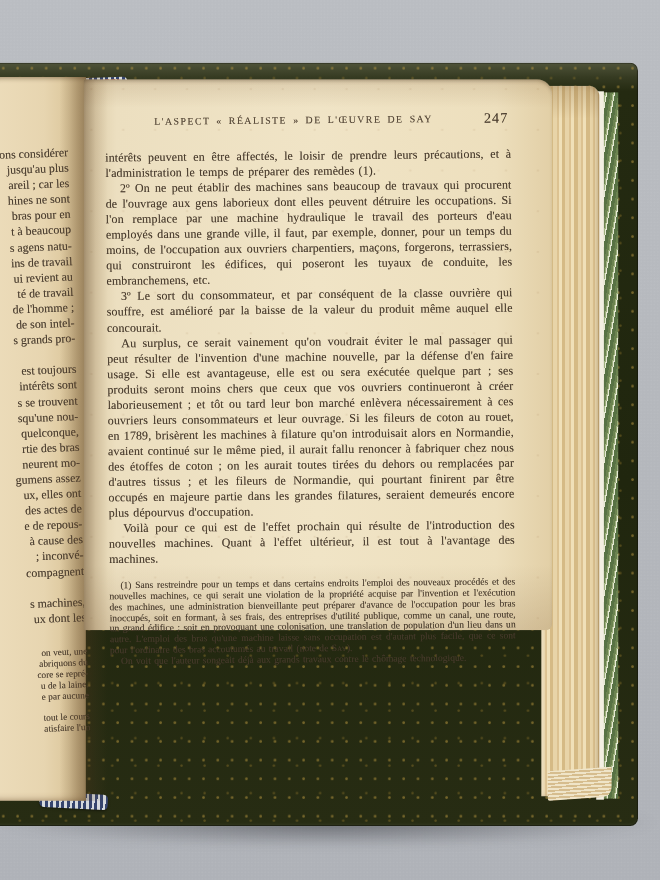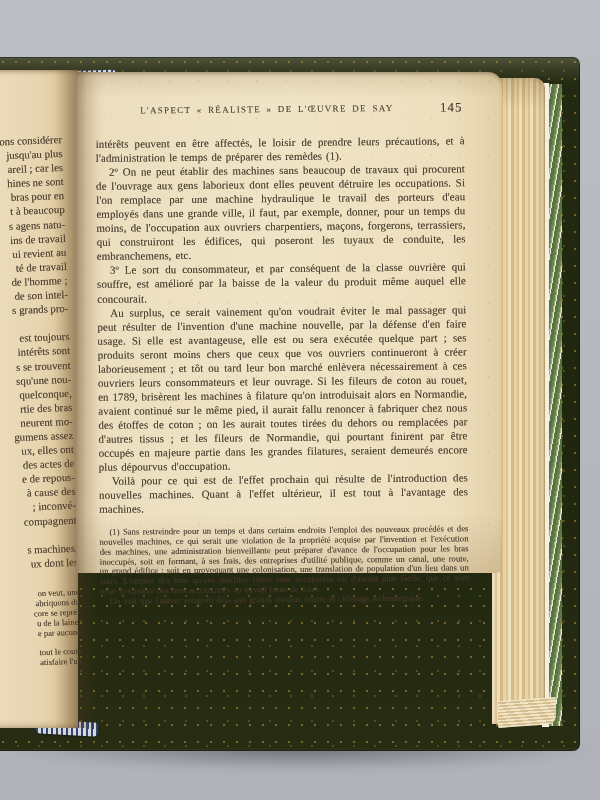--- a/index.html
+++ b/index.html
@@ -152,21 +152,21 @@
           <div class="lp-fline">tout le cours</div>
           <div class="lp-fline">atisfaire l'un</div>
         </div>
     </div>
   </div>
 
   <div class="abs right-page">
     <div class="page-inner">
       <div class="header-row">
         <div class="running-header">L'ASPECT « RÉALISTE » DE L'ŒUVRE DE SAY</div>
-        <div class="page-number">145</div>
+        <div class="page-number">247</div>
       </div>
       <div class="main-text">
         <p class="para no-indent">intérêts peuvent en être affectés, le loisir de prendre leurs précautions, et à l'administration le temps de préparer des remèdes (1).</p>
         <p class="para">2º On ne peut établir des machines sans beaucoup de travaux qui procurent de l'ouvrage aux gens laborieux dont elles peuvent détruire les occupations. Si l'on remplace par une machine hydraulique le travail des porteurs d'eau employés dans une grande ville, il faut, par exemple, donner, pour un temps du moins, de l'occupation aux ouvriers charpentiers, maçons, forgerons, terrassiers, qui construiront les édifices, qui poseront les tuyaux de conduite, les embranchemens, etc.</p>
         <p class="para">3º Le sort du consommateur, et par conséquent de la classe ouvrière qui souffre, est amélioré par la baisse de la valeur du produit même auquel elle concourait.</p>
         <p class="para">Au surplus, ce serait vainement qu'on voudrait éviter le mal passager qui peut résulter de l'invention d'une machine nouvelle, par la défense d'en faire usage. Si elle est avantageuse, elle est ou sera exécutée quelque part ; ses produits seront moins chers que ceux que vos ouvriers continueront à créer laborieusement ; et tôt ou tard leur bon marché enlèvera nécessairement à ces ouvriers leurs consommateurs et leur ouvrage. Si les fileurs de coton au rouet, en 1789, brisèrent les machines à filature qu'on introduisait alors en Normandie, avaient continué sur le même pied, il aurait fallu renoncer à fabriquer chez nous des étoffes de coton ; on les aurait toutes tirées du dehors ou remplacées par d'autres tissus ; et les fileurs de Normandie, qui pourtant finirent par être occupés en majeure partie dans les grandes filatures, seraient demeurés encore plus dépourvus d'occupation.</p>
         <p class="para">Voilà pour ce qui est de l'effet prochain qui résulte de l'introduction des nouvelles machines. Quant à l'effet ultérieur, il est tout à l'avantage des machines.</p>
       </div>
       <div class="footnote">
         <p class="fn-para"><span>(1) Sans restreindre pour un temps et dans certains endroits l'emploi des nouveaux procédés et des nouvelles machines, ce qui serait une violation de la propriété acquise par l'invention et l'exécution des machines, une administration bienveillante peut préparer d'avance de l'occupation pour les bras inoccupés, soit en formant, à ses frais, des entreprises d'utilité publique, comme un canal, une route, un grand édifice ; soit en provoquant une colonisation, une translation de population d'un lieu dans un autre. L'emploi des bras qu'une machine laisse sans occupation est d'autant plus facile, que ce sont pour l'ordinaire des bras accoutumés au travail (note de </span><span class="smallcaps">Say</span><span>).</span></p>

